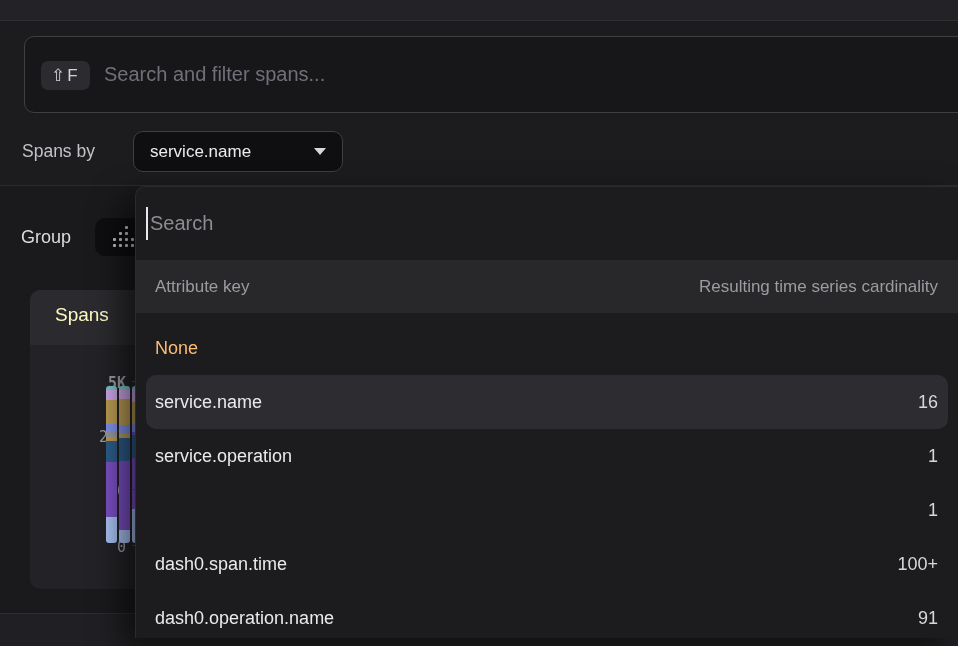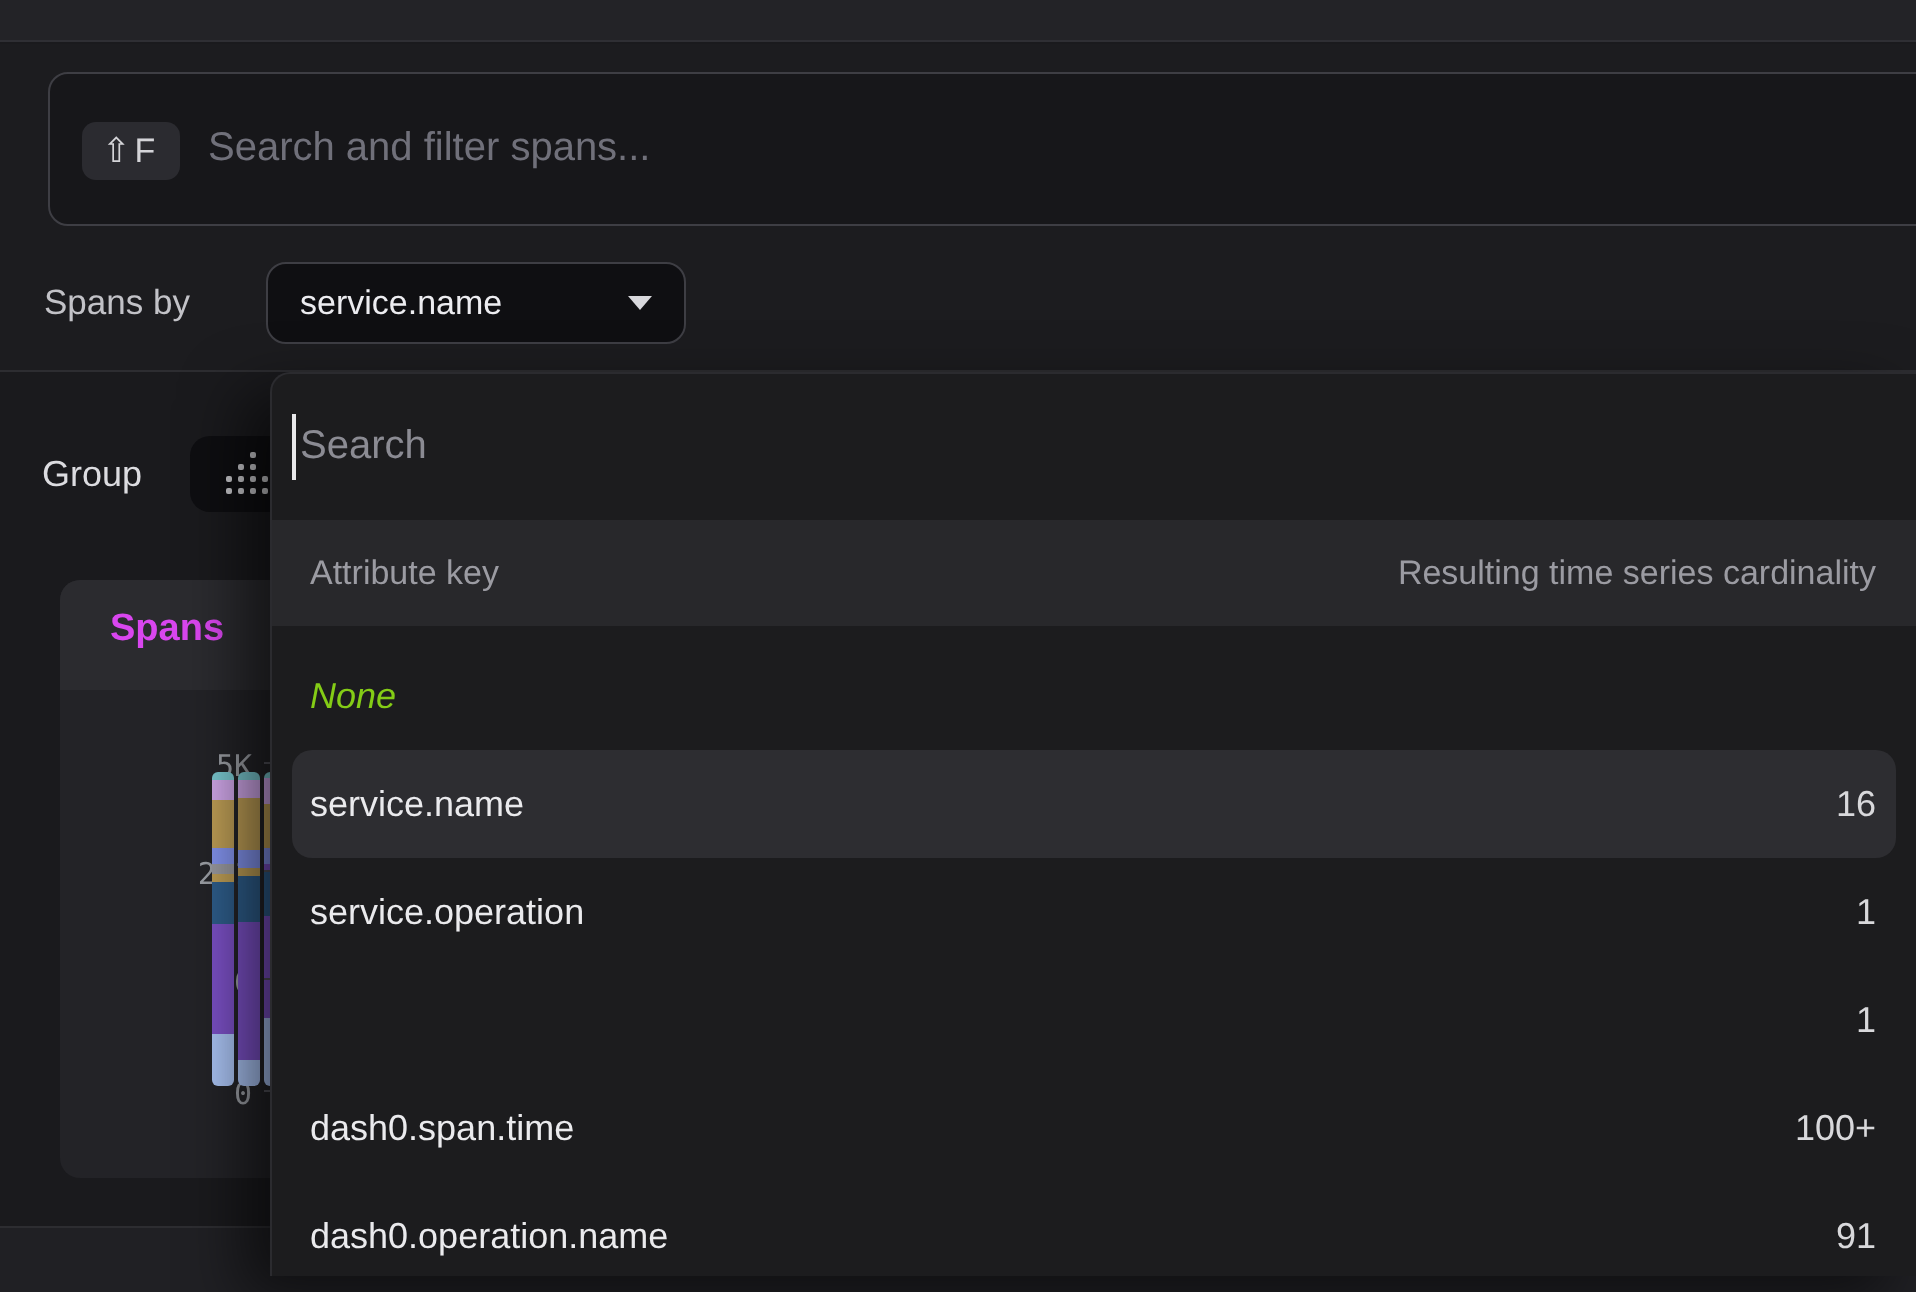--- a/index.html
+++ b/index.html
@@ -37,21 +37,21 @@
   .section2 { position:absolute; left:0; top:187px; width:958px; height:425px; background:#1a1a1d; }
   .chart-label { position:absolute; left:21px; top:40px; font-size:18px; color:#dcdce0; }
   .charttype-btn { position:absolute; left:95px; top:31px; width:52px; height:38px;
                    background:#0e0e11; border-radius:10px; cursor:pointer; }
   .dotgrid { position:absolute; left:18px; top:8px; width:28px; height:24px; }
   .dotgrid i { position:absolute; width:3px; height:3px; border-radius:1px; background:#c8c8cc; }
 
   .panel { position:absolute; left:30px; top:103px; width:928px; height:299px;
            background:#232327; border-radius:10px; overflow:hidden; }
   .panel-head { position:absolute; left:0; top:0; width:100%; height:55px; background:#2b2b2f; }
-  .panel-title { position:absolute; left:25px; top:14px; font-size:19px; font-weight:bold; color:#d946ef; }
+  .panel-title { position:absolute; left:25px; top:14px; font-size:19px; font-weight:normal; color:#fef9c3; }
 
   .ytick { position:absolute; width:68px; text-align:right;
            font-family:"DejaVu Sans Mono", monospace; font-size:15px; color:#9a9da3; }
   .ytickline { position:absolute; width:8px; height:1px; background:#52525a; left:102px; }
   .xtick { position:absolute; left:115px; top:552px;
            font-family:"DejaVu Sans Mono", monospace; font-size:15px; color:#9a9da3; }
 
   .bar { position:absolute; width:11px; display:flex; flex-direction:column; }
   .bar div:first-child { border-radius:3px 3px 0 0; }
   .bar div:last-child { border-radius:0 0 3px 3px; }
@@ -71,21 +71,21 @@
                      padding-left:14px; font-size:20px; color:#e8e8ea;
                      font-family:"Liberation Sans", sans-serif; }
   .dd-search input::placeholder { color:#8b8b93; opacity:1; }
   .dd-caret { position:absolute; left:10px; top:20px; width:2px; height:33px; background:#e8e8ea; }
   .dd-header { height:53px; background:#28282b; display:flex; align-items:center;
                padding:0 20px 0 19px; }
   .dd-header .hk { font-size:17px; color:#9b9ba2; }
   .dd-header .hc { margin-left:auto; font-size:17px; color:#9b9ba2; }
   .dd-list { padding-top:8px; }
   .dd-none { height:54px; display:flex; align-items:center; padding-left:19px;
-             font-size:18px; font-style:italic; color:#84cc16; }
+             font-size:18px; color:#fdba74; }
   .dd-row { height:54px; margin:0 10px; padding:0 10px 0 9px; border-radius:10px;
             display:flex; align-items:center; cursor:pointer; }
   .dd-row.selected { background:#2d2d31; }
   .dd-row .k { font-size:18px; color:#eaeaed; }
   .dd-row .v { margin-left:auto; font-size:18px; color:#d8d8db; }
 </style>
 </head>
 <body>
 
 <div class="stage">
@@ -124,21 +124,21 @@
           <i style="left: 24px; top: 18px;"></i>
         </span>
     </div>
 
     <div class="panel">
       <div class="panel-head">
         <span class="panel-title">Spans</span>
       </div>
       <div style="position:absolute; left:0; top:0; width:100%; height:100%;">
 
-        <div class="ytick" style="left: 28px; top: 84px;">5K</div>
+        <div class="ytick" style="left: 28px; top: 84px; font-weight: bold;">5K</div>
         <div class="ytick" style="left: 28px; top: 138px;">291</div>
         <div class="ytick" style="left: 28px; top: 192px;">16</div>
         <div class="ytick" style="left: 28px; top: 248px;">0</div>
         <div class="xtick" style="top: 262px; left: 115px;">16</div>
 
       <div class="bar" style="left: 76px; top: 96px; height: 157px;">
             <div style="height: 4px; background: rgb(121, 199, 207);"></div>
             <div style="height: 10px; background: rgb(207, 166, 232);"></div>
             <div style="height: 24px; background: rgb(189, 157, 85);"></div>
             <div style="height: 8px; background: rgb(130, 146, 236);"></div>

